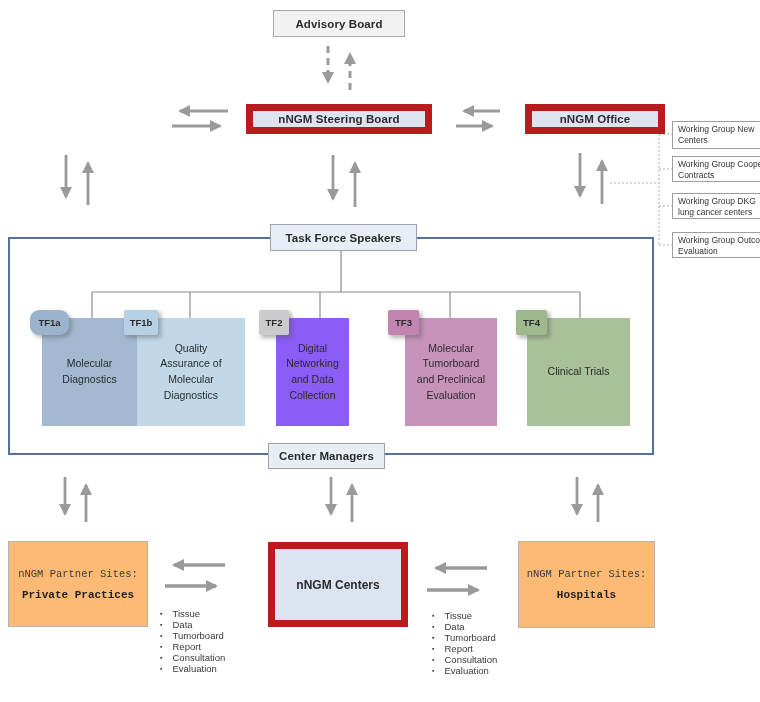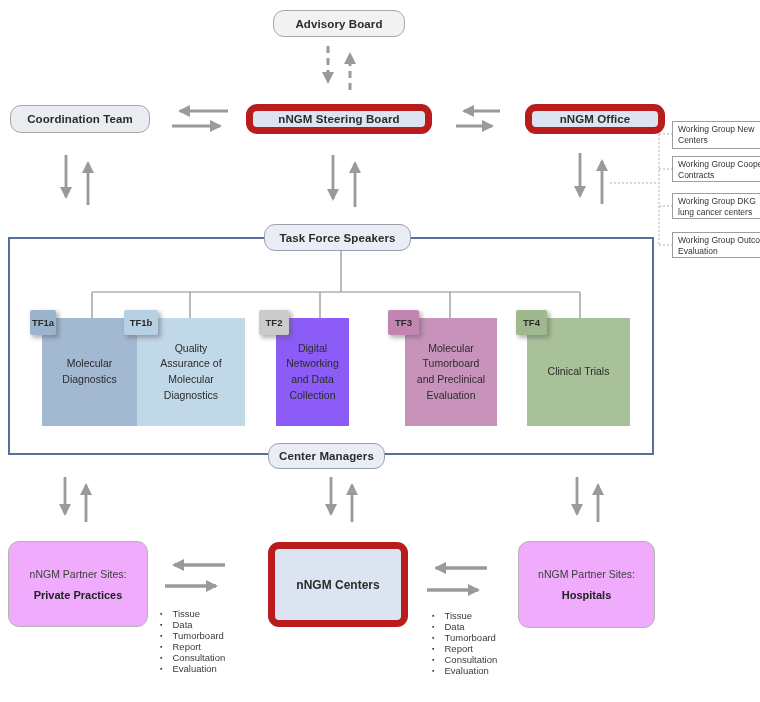--- a/index.html
+++ b/index.html
@@ -10,26 +10,26 @@
   }
   html,body{margin:0;padding:0;background:#ffffff;}
   body{font-family:"Liberation Sans","DejaVu Sans",sans-serif;}
   .canvas{position:relative;width:760px;height:702px;background:#fff;overflow:hidden;}
   svg.layer{position:absolute;left:0;top:0;width:760px;height:702px;pointer-events:none;}
   .arrow-line{stroke:var(--arrow);fill:none;}
   .tree-line{stroke:var(--connector);stroke-width:1.2;fill:none;}
   .dot-line{stroke:var(--dotted);stroke-width:1;fill:none;stroke-dasharray:2 2;}
   .head{fill:var(--arrow);}
   .nbox{position:absolute;box-sizing:border-box;display:flex;align-items:center;justify-content:center;
-        text-align:center;color:#2b2b2b;border-radius:11px;}
+        text-align:center;color:#2b2b2b;}
   .b-light{background:#f2f2f2;border:1px solid #a8a8a8;}
   .b-blue{background:#dce3f1;border:7px solid #b91c1c;}
   .b-paleblue{background:#e9edf5;border:1px solid #9aa0ac;}
   .b-gray{background:#e9ecf1;border:1px solid #a8a8a8;}
-  .b-partner{background:#f0abfc;border:1px solid #b3b3b3;}
+  .b-partner{background:#fdba74;border:1px solid #b3b3b3;font-family:Liberation Mono, monospace;}
   .bold-label{font-weight:bold;font-size:11.5px;letter-spacing:.1px;}
   .container-frame{position:absolute;left:8px;top:237px;width:646px;height:218px;
         border:2px solid var(--container-border);box-sizing:border-box;background:transparent;}
   .wg-box{position:absolute;left:672px;width:118px;background:#ffffff;border:1px solid #9e9e9e;
         box-sizing:border-box;font-size:8.5px;line-height:1.3;color:#333;padding:2px 0 2px 5px;}
   .wg-line{white-space:nowrap;display:block;}
   .tf-box{position:absolute;top:318px;height:108px;box-sizing:border-box;display:flex;
         align-items:center;justify-content:center;text-align:center;}
   .tf-label{font-weight:normal;font-size:10.5px;line-height:1.5;color:#2b2b2b;white-space:pre-line;}
   .tf-tag{position:absolute;top:310px;height:25px;box-sizing:border-box;border-radius:2px;
@@ -97,21 +97,20 @@
     <path class="arrow-line" d="M165,586 L216,586" stroke-width="3.4" marker-end="url(#ah)"></path>
 
     <path class="arrow-line" d="M487,568 L436,568" stroke-width="3.4" marker-end="url(#ah)"></path>
     <path class="arrow-line" d="M427,590 L478,590" stroke-width="3.4" marker-end="url(#ah)"></path>
   </svg>
 
   <div class="container-frame"></div>
 
   <div class="nbox b-light bold-label" style="left:273px;top:10px;width:132px;height:27px;">Advisory Board</div>
 
-  <div class="nbox b-gray bold-label" style="left:10px;top:105px;width:140px;height:28px;">Coordination Team</div>
 
   <div class="nbox b-blue bold-label" style="left:246px;top:104px;width:186px;height:30px;">nNGM Steering Board</div>
 
   <div class="nbox b-blue bold-label" style="left:525px;top:104px;width:140px;height:30px;">nNGM Office</div>
 
   <div class="wg-box" style="top:121px;height:28px;">
     <span class="wg-line">Working Group New</span>
     <span class="wg-line">Centers</span>
   </div>
   <div class="wg-box" style="top:156px;height:26px;">
@@ -120,21 +119,21 @@
   </div>
   <div class="wg-box" style="top:193px;height:26px;">
     <span class="wg-line">Working Group DKG</span>
     <span class="wg-line">lung cancer centers</span>
   </div>
   <div class="wg-box" style="top:232px;height:26px;">
     <span class="wg-line">Working Group Outcome</span>
     <span class="wg-line">Evaluation</span>
   </div>
 
-  <div class="nbox b-paleblue bold-label" style="left:264px;top:224px;width:147px;height:27px;">Task Force Speakers</div>
+  <div class="nbox b-paleblue bold-label" style="left:270px;top:224px;width:147px;height:27px;">Task Force Speakers</div>
 
   <div class="nbox b-paleblue bold-label" style="left:268px;top:443px;width:117px;height:26px;">Center Managers</div>
 
   <div class="tf-box" style="left: 42px; width: 95px; background-color: rgb(162, 185, 209);">
     <span class="tf-label">Molecular
 Diagnostics</span>
   </div>
   <div class="tf-box" style="left: 137px; width: 108px; background-color: rgb(193, 216, 233);">
     <span class="tf-label">Quality
 Assurance of
@@ -150,21 +149,21 @@
   <div class="tf-box" style="left: 405px; width: 92px; background-color: rgb(200, 147, 187);">
     <span class="tf-label">Molecular
 Tumorboard
 and Preclinical
 Evaluation</span>
   </div>
   <div class="tf-box" style="left: 527px; width: 103px; background-color: rgb(169, 193, 153);">
     <span class="tf-label">Clinical Trials</span>
   </div>
 
-  <div class="tf-tag" style="left: 30px; width: 26px; background-color: rgb(155, 179, 205);">TF1a</div>
+  <div class="tf-tag" style="left: 30px; width: 39px; background-color: rgb(155, 179, 205); border-radius: 9px;">TF1a</div>
   <div class="tf-tag" style="left: 124px; width: 34px; background-color: rgb(183, 208, 228);">TF1b</div>
   <div class="tf-tag" style="left: 259px; width: 30px; background-color: rgb(203, 203, 205);">TF2</div>
   <div class="tf-tag" style="left: 388px; width: 31px; background-color: rgb(194, 133, 177);">TF3</div>
   <div class="tf-tag" style="left: 516px; width: 31px; background-color: rgb(158, 185, 141);">TF4</div>
 
   <div class="nbox b-partner" style="left:8px;top:541px;width:140px;height:86px;">
     <div class="partner-text">
       <span class="partner-l1">nNGM Partner Sites:</span>
       <span class="partner-l2">Private Practices</span>
     </div>

